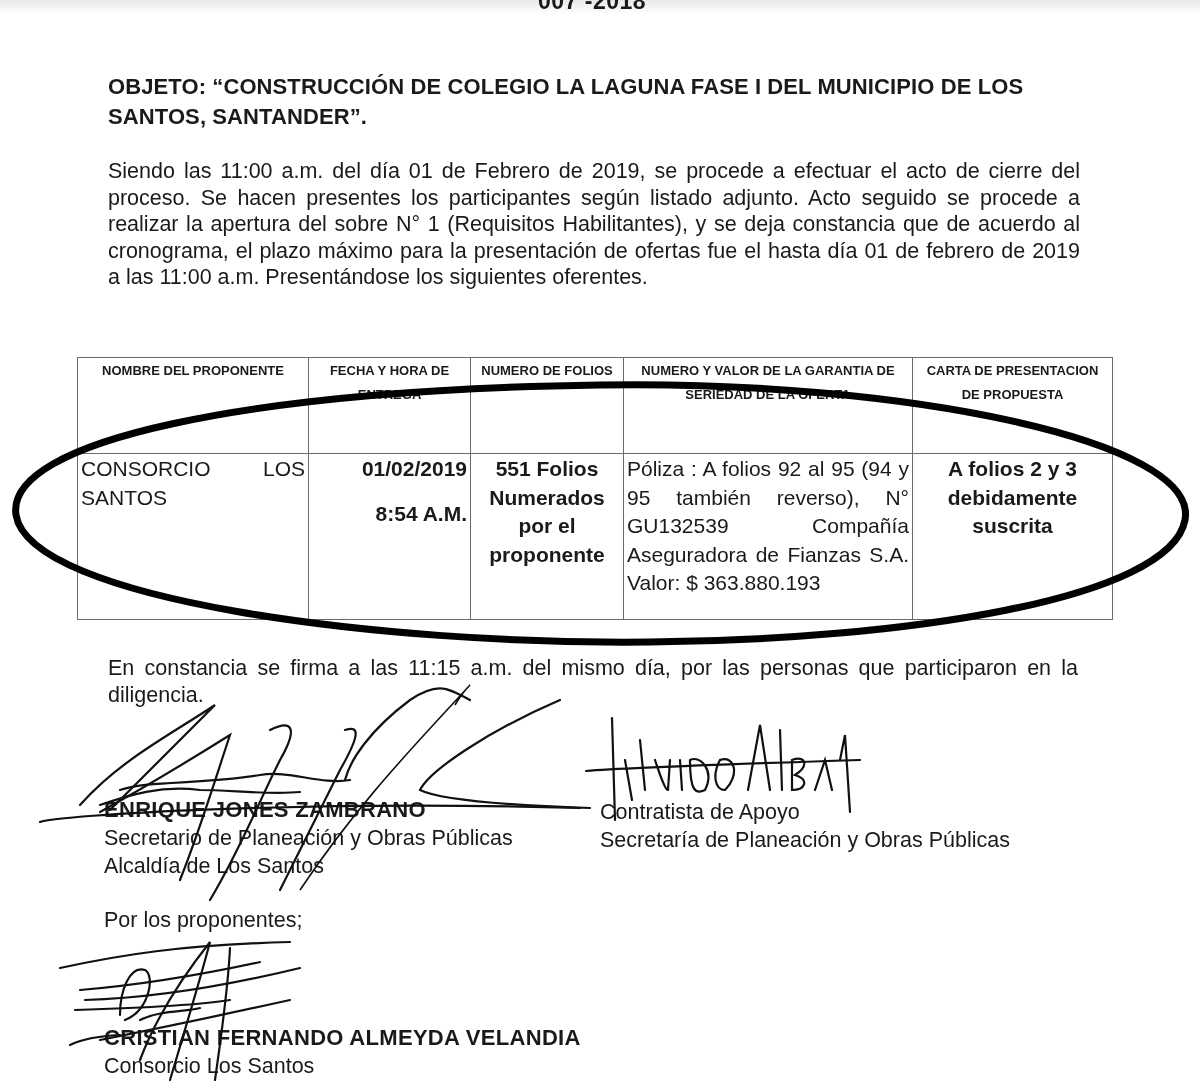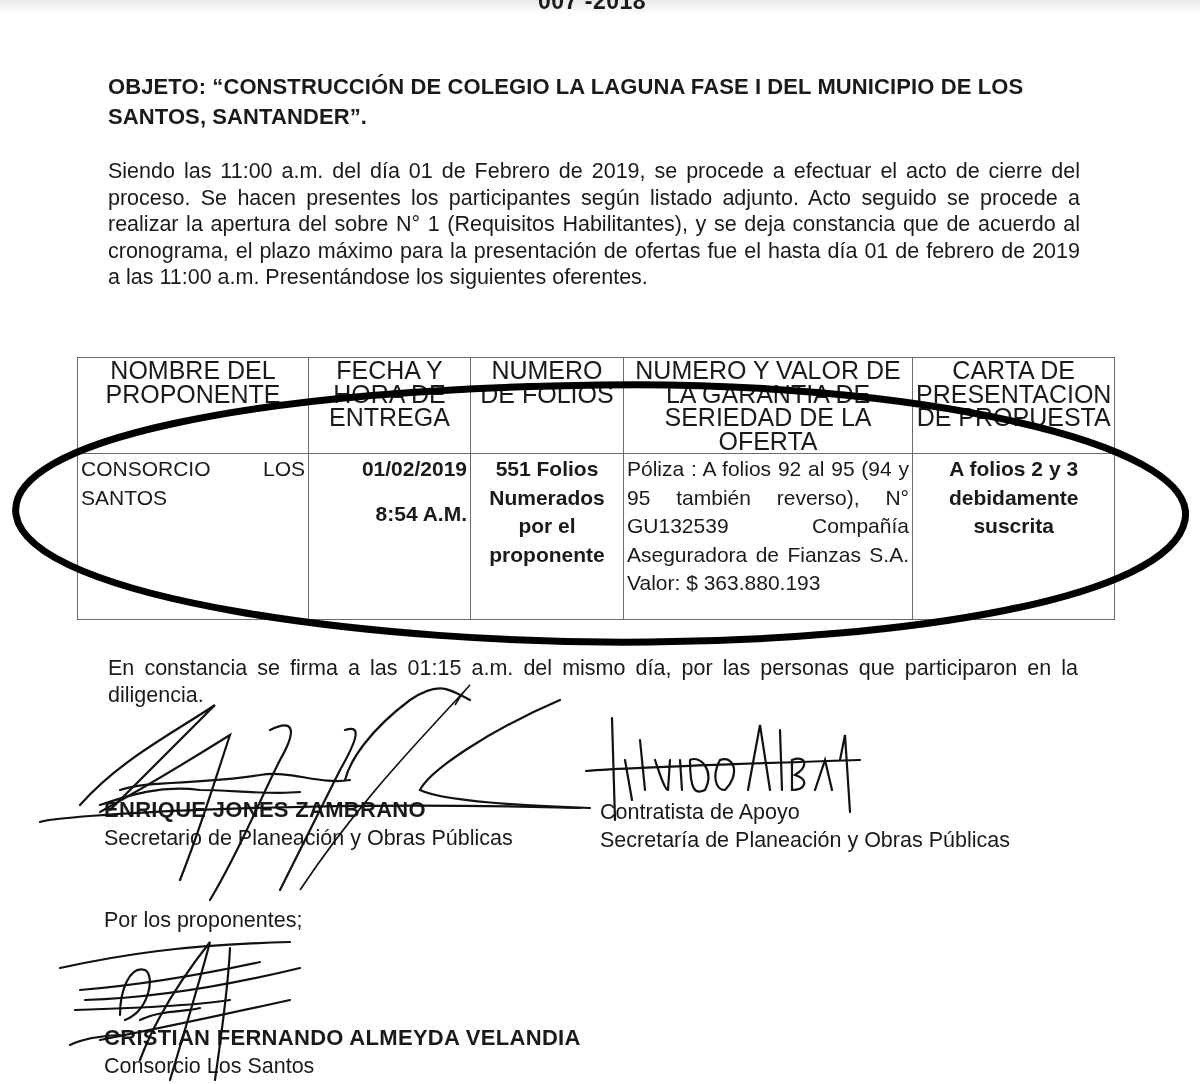--- a/index.html
+++ b/index.html
@@ -3,21 +3,21 @@
 <meta charset="utf-8">
 <style>
   html, body { margin:0; padding:0; background:#ffffff; }
   body { width:1200px; height:1084px; position:relative; overflow:hidden; color:#1a1a1a; font-family:"Liberation Sans", sans-serif; }
   .topfade { position:absolute; left:0; top:0; width:1200px; height:14px; background:linear-gradient(#e8e8e8,#ffffff); }
   .docnum { position:absolute; left:538px; top:-12px; font-weight:bold; font-size:23px; letter-spacing:0.5px; }
   .objeto { position:absolute; left:108px; top:72px; width:985px; font-weight:bold; font-size:22px; line-height:30px; letter-spacing:0.1px; }
   .para { position:absolute; left:108px; top:158px; width:972px; font-size:21.5px; line-height:26.5px; text-align:justify; }
   table.props { position:absolute; left:77px; top:357px; border-collapse:collapse; font-size:21px; }
   table.props th, table.props td { border:1.5px solid #6b6b6b; vertical-align:top; padding:0 3px; }
-  table.props th { font-weight:normal; font-size:25px; line-height:23.5px; text-align:center; height:94px; padding-top:1px; }
+  table.props th { font-weight:bold; font-size:13px; line-height:23.5px; text-align:center; height:94px; padding-top:1px; }
   table.props td { line-height:28.5px; height:164px; padding-top:1px; }
   .c-left { text-align:justify; }
   .c-center { text-align:center;font-weight:bold; }
   .c-right { text-align:right;font-weight:bold; }
   .closing { position:absolute; left:108px; top:655px; width:970px; font-size:21.5px; line-height:27px; text-align:justify; }
   .sig { position:absolute; font-size:21.5px; line-height:28px; }
   .sig .name { font-weight:bold; font-size:22px; letter-spacing:0.3px; }
   .overlay { position:absolute; left:0; top:0; pointer-events:none; }
 </style>
 </head>
@@ -47,25 +47,26 @@
         <div>01/02/2019</div>
         <div style="margin-top:16px">8:54 A.M.</div>
       </td>
       <td class="c-center">551 Folios Numerados por el proponente</td>
       <td class="c-left">Póliza : A folios 92 al 95 (94 y 95 también reverso), N° GU132539 Compañía Aseguradora de Fianzas S.A. Valor: $ 363.880.193</td>
       <td class="c-center">A folios 2 y 3 debidamente suscrita</td>
     </tr>
   </tbody>
 </table>
 
-<div class="closing">En constancia se firma a las 01:15 a.m. del mismo día, por las personas que participaron en la diligencia.</div>
+<div class="closing">En constancia se firma a las 11:15 a.m. del mismo día, por las personas que participaron en la diligencia.</div>
 
 <div class="sig" style="left:104px; top:796px;">
   <div class="name">ENRIQUE JONES ZAMBRANO</div>
   <div>Secretario de Planeación y Obras Públicas</div>
+  <div>Alcaldía de Los Santos</div>
 </div>
 
 <div class="sig" style="left:600px; top:798px;">
   <div>Contratista de Apoyo</div>
   <div>Secretaría de Planeación y Obras Públicas</div>
 </div>
 
 <div class="sig" style="left:104px; top:906px;">Por los proponentes;</div>
 
 <div class="sig" style="left:104px; top:1024px;">

